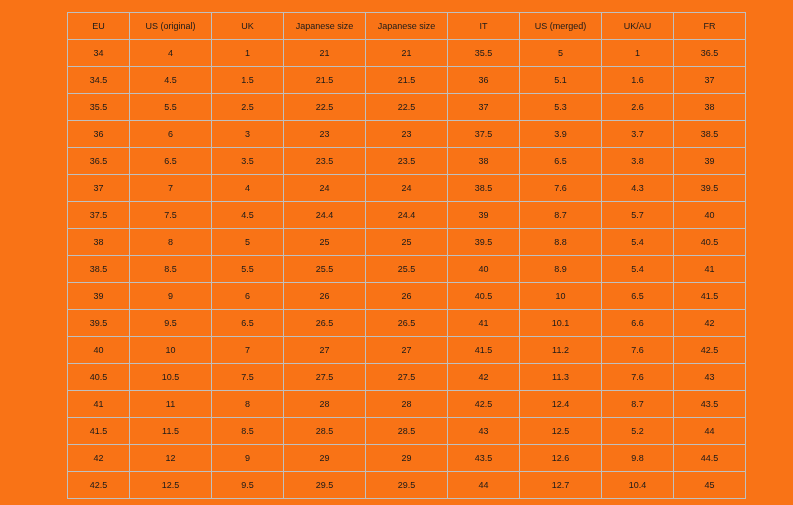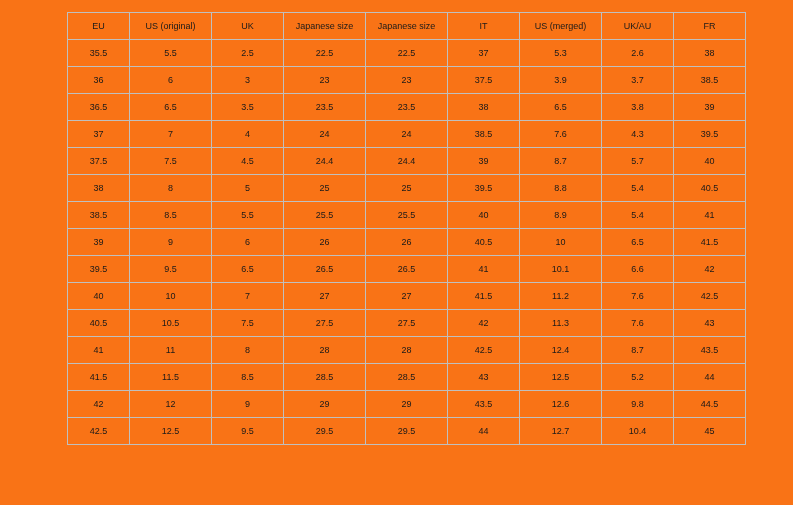--- a/index.html
+++ b/index.html
@@ -83,20 +83,42 @@
           <th>Japanese size</th>
           <th>Japanese size</th>
           <th>IT</th>
           <th>US (merged)</th>
           <th>UK/AU</th>
           <th>FR</th>
         </tr>
       </thead>
       <tbody>
         <tr>
+          <td>34</td>
+          <td>4</td>
+          <td>1</td>
+          <td>21</td>
+          <td>21</td>
+          <td>35.5</td>
+          <td>5</td>
+          <td>1</td>
+          <td>36.5</td>
+        </tr>
+        <tr>
+          <td>34.5</td>
+          <td>4.5</td>
+          <td>1.5</td>
+          <td>21.5</td>
+          <td>21.5</td>
+          <td>36</td>
+          <td>5.1</td>
+          <td>1.6</td>
+          <td>37</td>
+        </tr>
+        <tr>
           <td>35.5</td>
           <td>5.5</td>
           <td>2.5</td>
           <td>22.5</td>
           <td>22.5</td>
           <td>37</td>
           <td>5.3</td>
           <td>2.6</td>
           <td>38</td>
         </tr>

